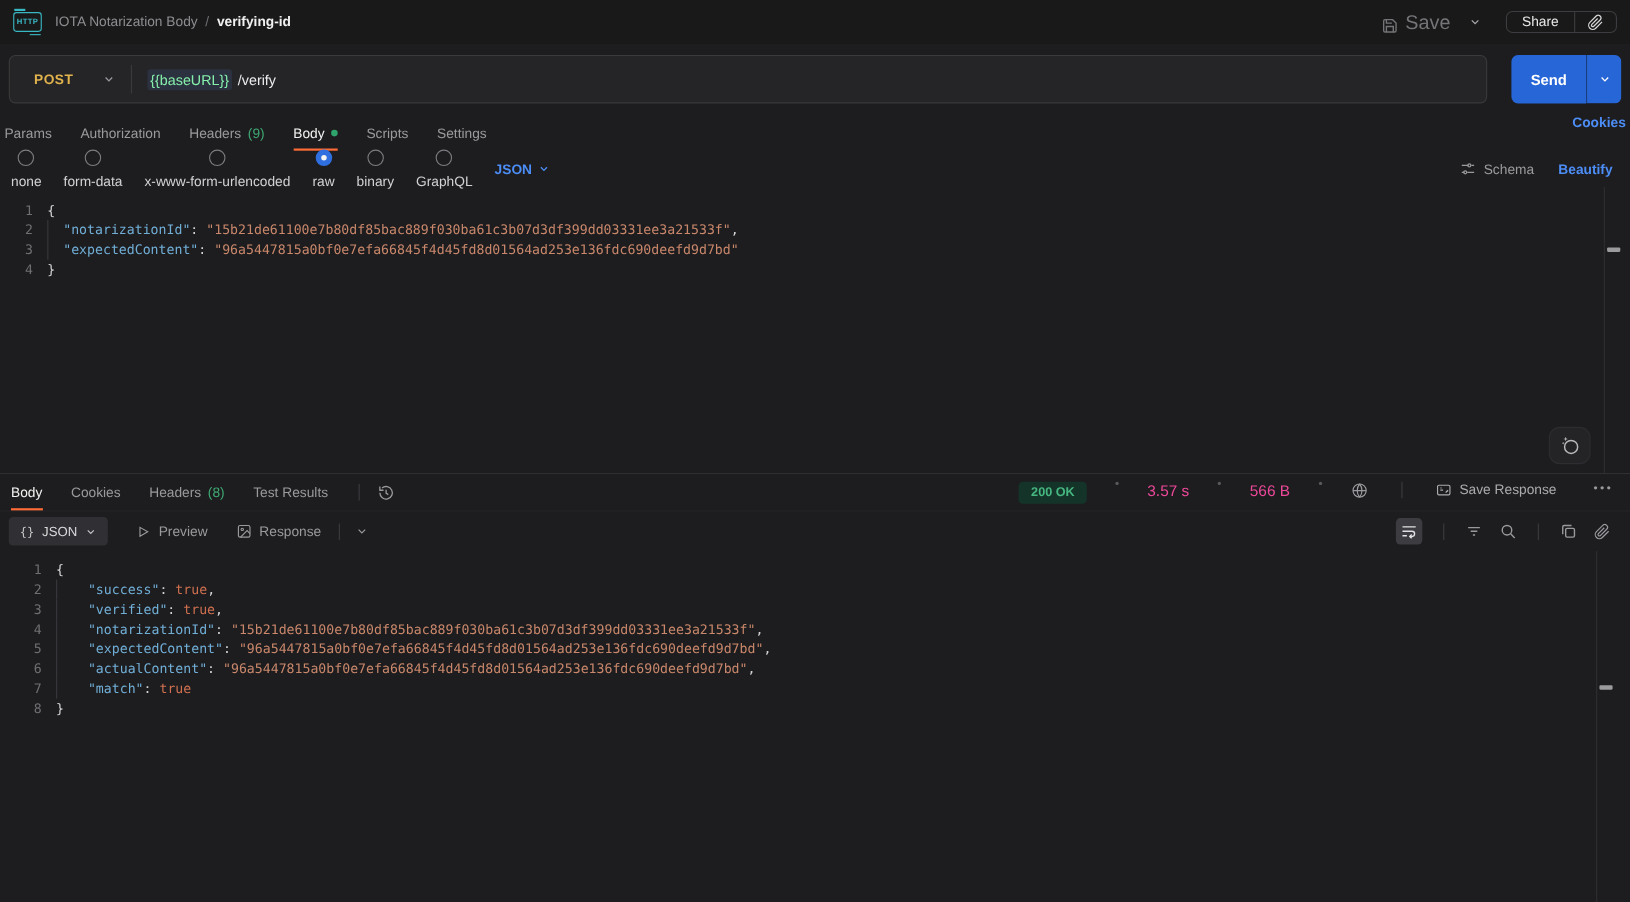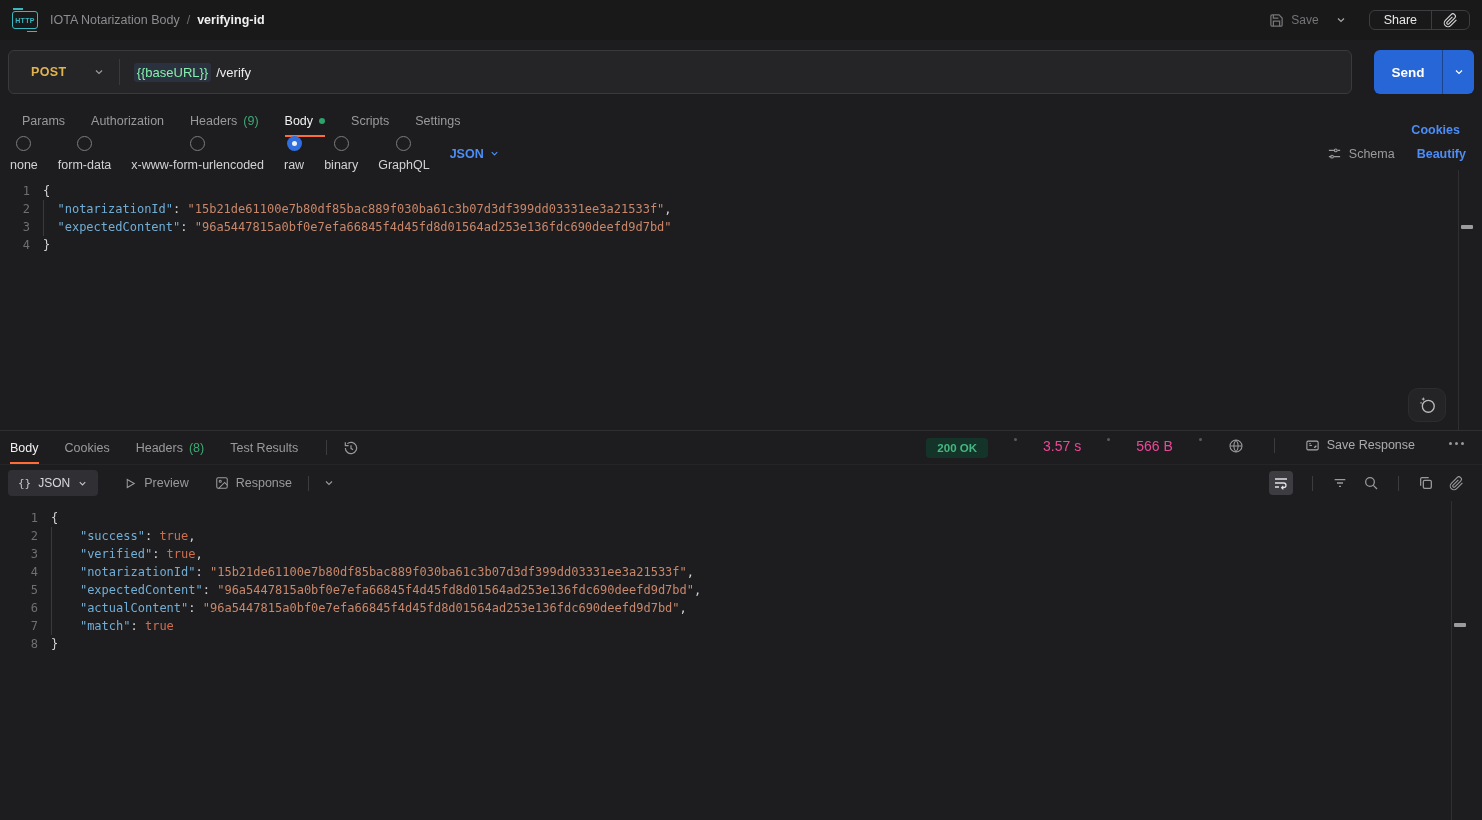--- a/index.html
+++ b/index.html
@@ -11,21 +11,21 @@
   .topbar { height:40px; display:flex; align-items:center; padding:0 12px; background:#19191a; }
   .http-badge { width:26px; height:18px; border:1.5px solid #39b8c4; border-radius:3px; color:#39b8c4;
                 font-size:7px; font-weight:700; display:flex; align-items:center; justify-content:center;
                 letter-spacing:.3px; margin-right:12px; position:relative; }
   .http-badge:before, .http-badge:after { content:""; position:absolute; width:10px; height:1.5px; background:#39b8c4; }
   .http-badge:before { top:-4px; left:0; } .http-badge:after { bottom:-4px; right:0; }
   .crumb { color:#8d8d91; font-size:12.5px; }
   .crumb-sep { color:#6e6e72; margin:0 7px; font-size:12.5px; }
   .crumb-name { color:#f1f1f1; font-size:12.5px; font-weight:700; }
   .top-right { margin-left:auto; display:flex; align-items:center; }
-  .savebtn { display:flex; align-items:flex-start; gap:7px; color:#757579; font-size:12px; padding:6px 8px; }
+  .savebtn { display:flex; align-items:flex-end; gap:7px; color:#757579; font-size:18px; padding:6px 8px; }
   .top-chev { padding:6px 8px; margin-right:14px; display:flex; }
   .sharegroup { display:flex; align-items:center; border:1px solid #3d3d41; border-radius:6px; height:20px; }
   .share-label { font-size:12.5px; color:#e8e8e8; padding:0 14px; }
   .share-div { width:1px; height:18px; background:#3d3d41; }
   .share-link { padding:0 11px; display:flex; }
 
   
   .urlrow { height:64px; display:flex; align-items:center; padding:0 8px; gap:22px; }
   .urlbox { flex:1; height:44px; border:1px solid #3a3a3e; background:#252528; border-radius:6px;
             display:flex; align-items:center; }
@@ -35,21 +35,21 @@
   .urltext { font-size:13px; display:flex; align-items:center; }
   .url-var { color:#86efac; background:rgba(86,125,200,.14); border-radius:3px; padding:2px 3px; margin-left:10px; }
   .url-path { color:#ececee; margin-left:5px; }
   .sendgroup { display:flex; height:44px; }
   .send-main { background:#2766d6; color:#fff; font-size:13.5px; font-weight:700; border:none;
                width:68px; border-radius:6px 0 0 6px; cursor:pointer; }
   .send-caret { background:#2766d6; border:none; border-left:1px solid rgba(10,25,60,.45); width:32px;
                 border-radius:0 6px 6px 0; display:flex; align-items:center; justify-content:center; cursor:pointer; }
 
   
-  .tabsrow { height:33px; display:flex; align-items:flex-end; padding:0 22px; position:relative; }
+  .tabsrow { height:33px; display:flex; align-items:flex-start; padding:0 4px; position:relative; }
   .tab { height:100%; display:flex; align-items:center; gap:6px; margin-right:26px;
          color:#9a9a9e; font-size:12.5px; position:relative; cursor:pointer; }
   .tab.active { color:#f2f2f2; }
   .tab.active:after { content:""; position:absolute; left:0; right:0; bottom:0; height:2px; background:#ff6c37; }
   .tab .count { color:#3fa873; }
   .tab .mod-dot { width:6px; height:6px; border-radius:50%; background:#2ea36b; }
   .cookies-link { margin-left:auto; color:#4c8df6; font-size:12.5px; font-weight:700; cursor:pointer; }
 
   
   .optsrow { height:33px; display:flex; align-items:center; padding:0 10px; gap:20px; font-size:12.5px; color:#d2d2d5; }

